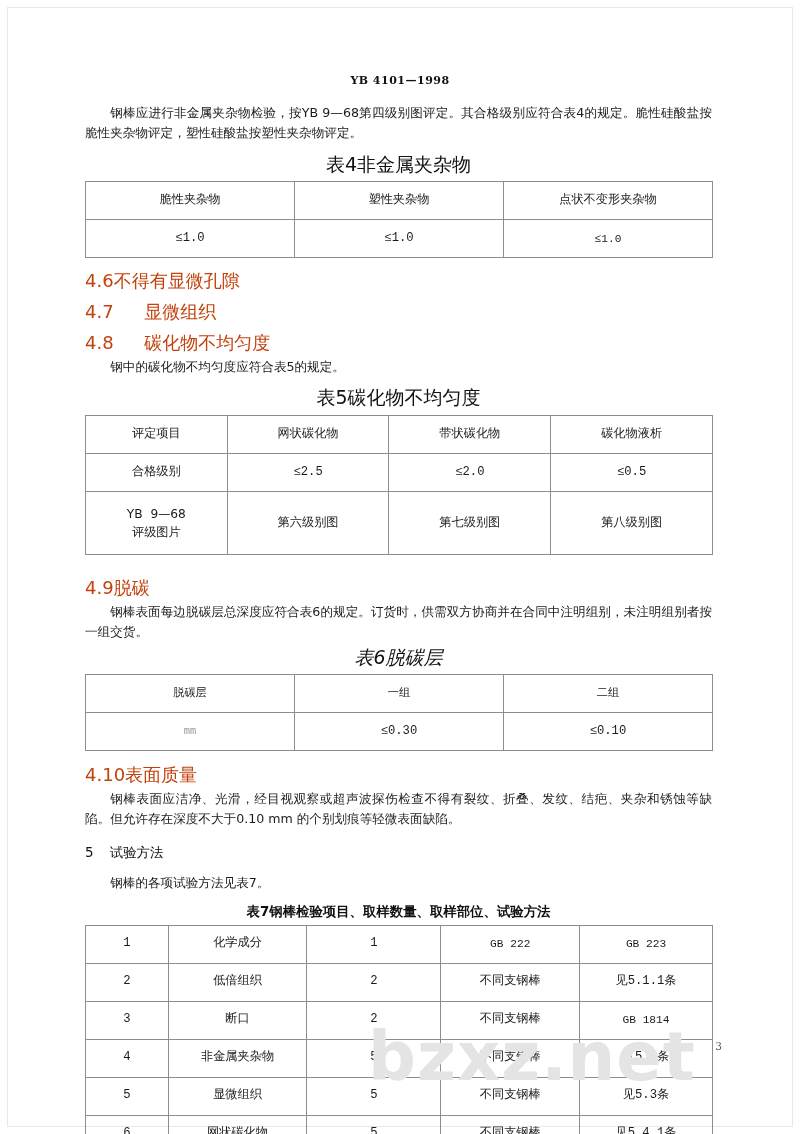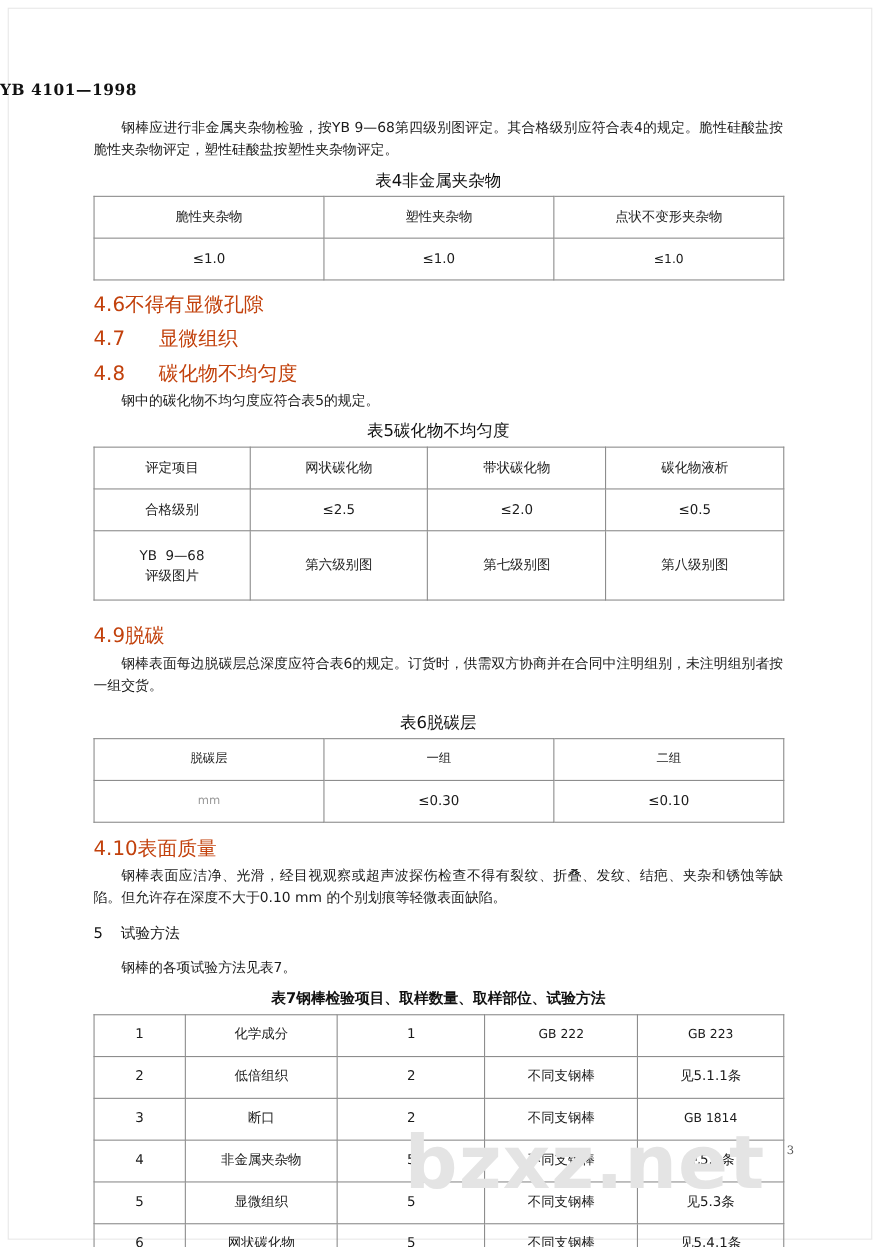--- a/index.html
+++ b/index.html
@@ -33,24 +33,24 @@
   }
   #content {
     position: absolute;
     left: 0;
     top: 0;
     width: 800px;
     padding: 0;
   }
 
   .doc-header {
-    text-align: left;
+    text-align: center;
     font-family: "DejaVu Serif", "Liberation Serif", serif;
     font-weight: bold;
-    font-size: 14px;
+    font-size: 11px;
     letter-spacing: 0.5px;
     margin: 0;
     padding-top: 74px;
     color: #111;
   }
 
   .body-block {
     padding: 0 88px 0 85px;
   }
 
@@ -78,21 +78,21 @@
     margin: 0;
     font-size: 13.4px;
     font-weight: normal;
     line-height: 1.6;
     color: #111;
   }
   .section-head .snum { display: inline-block; width: 1.85em; }
 
   .table-caption {
     text-align: center;
-    font-size: 15px;
+    font-size: 19px;
     line-height: 1.5;
     margin: 6px 0 3px 0;
     color: #111;
   }
   .table-caption.bold { font-weight: bold; font-size: 13.4px; }
 
   table.doc {
     border-collapse: collapse;
     width: 628px;
     margin: 0 auto;
@@ -102,21 +102,21 @@
     border: 1px solid #8d8d8d;
     text-align: center;
     vertical-align: middle;
     font-size: 12.2px;
     color: #1b1b1b;
     padding: 5px 3px;
     line-height: 1.45;
   }
   table.doc td.small { font-size: 11.2px; }
   table.doc td.tall { height: 52px; }
-  table.doc td.rowh { height: 27px; }
+  table.doc td.rowh { height: 27px; font-family: Liberation Mono, monospace; }
   table.doc td.faint { color: #9a9a9a; font-size: 10.5px; }
   .two-line { display: block; line-height: 1.5; }
 
   
   #watermark {
     position: absolute;
     left: 368px;
     top: 1020px;
     width: 366px;
     height: 74px;
@@ -210,21 +210,21 @@
             <td class="tall">第六级别图</td>
             <td class="tall">第七级别图</td>
             <td class="tall">第八级别图</td>
           </tr>
         </tbody>
       </table>
 
       <p class="clause" style="margin-top:19px;"><span class="num">4.9</span><span>脱碳</span></p>
       <p class="para">钢棒表面每边脱碳层总深度应符合表6的规定。订货时，供需双方协商并在合同中注明组别，未注明组别者按一组交货。</p>
 
-      <div class="table-caption" style="margin-top:12px;">表6脱碳层</div>
+      <div class="table-caption" style="margin-top:0;font-style:italic;">表6脱碳层</div>
       <table class="doc">
         <colgroup>
           <col style="width:33.33%">
             <col style="width:33.33%">
             <col style="width:33.34%">
         </colgroup>
         <tbody>
           <tr>
             <td class="rowh small">脱碳层</td>
             <td class="rowh small">一组</td>

